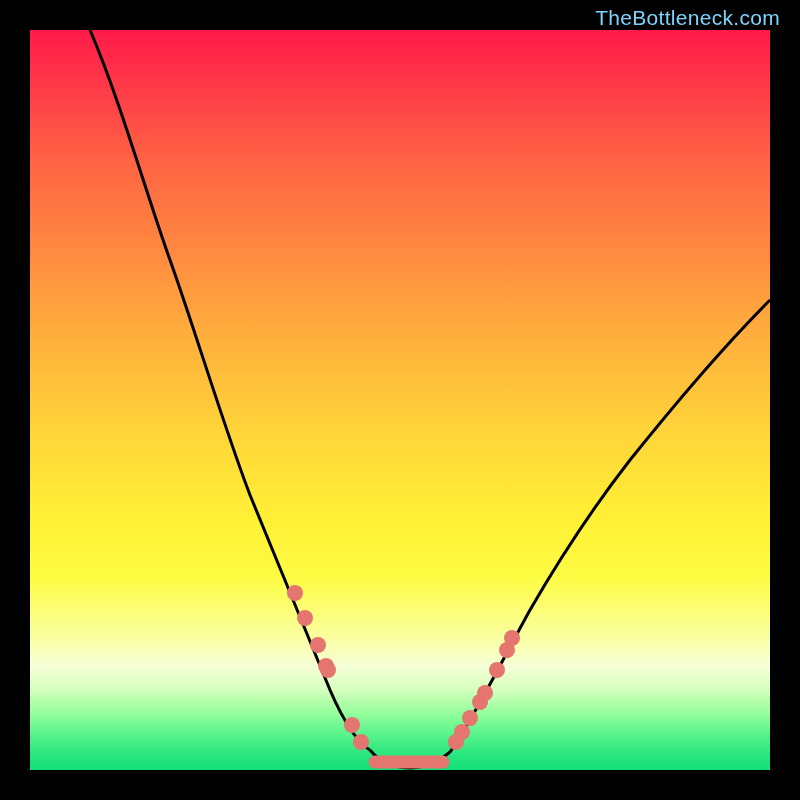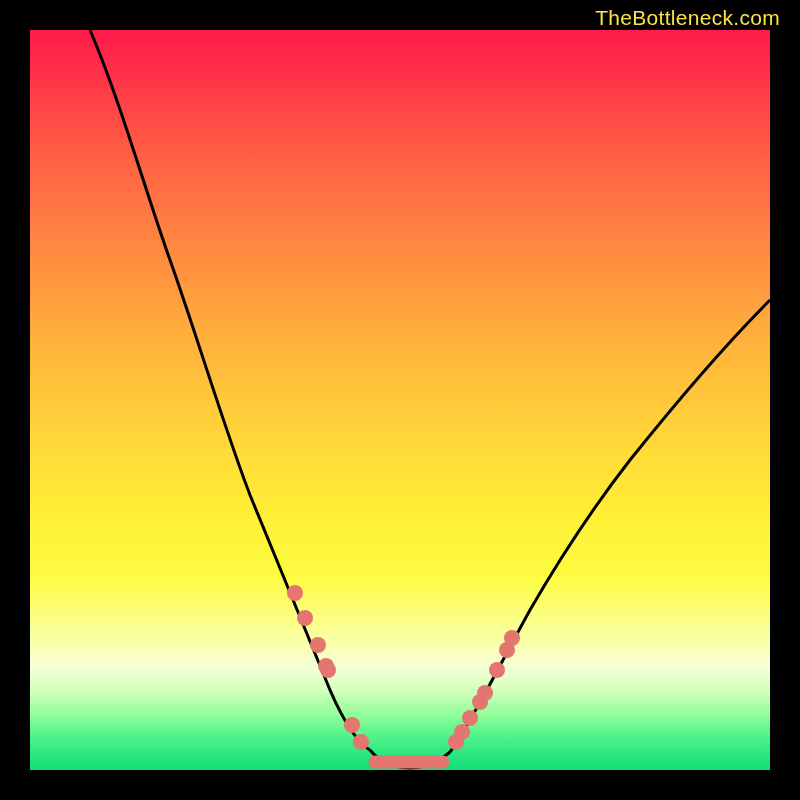--- a/index.html
+++ b/index.html
@@ -40,21 +40,21 @@
       #9bff9e 92%,
       #5cf48d 95%,
       #28e67e 98%,
       #14df77 100%
     );
   }
   .watermark {
     position: absolute;
     top: 6px;
     right: 20px;
-    color: #fde047;
+    color: #7dd3fc;
     font-size: 21px;
     font-weight: 500;
     letter-spacing: 0.3px;
     user-select: none;
   }
   svg.curve {
     position: absolute;
     left: 0;
     top: 0;
     width: 740px;

